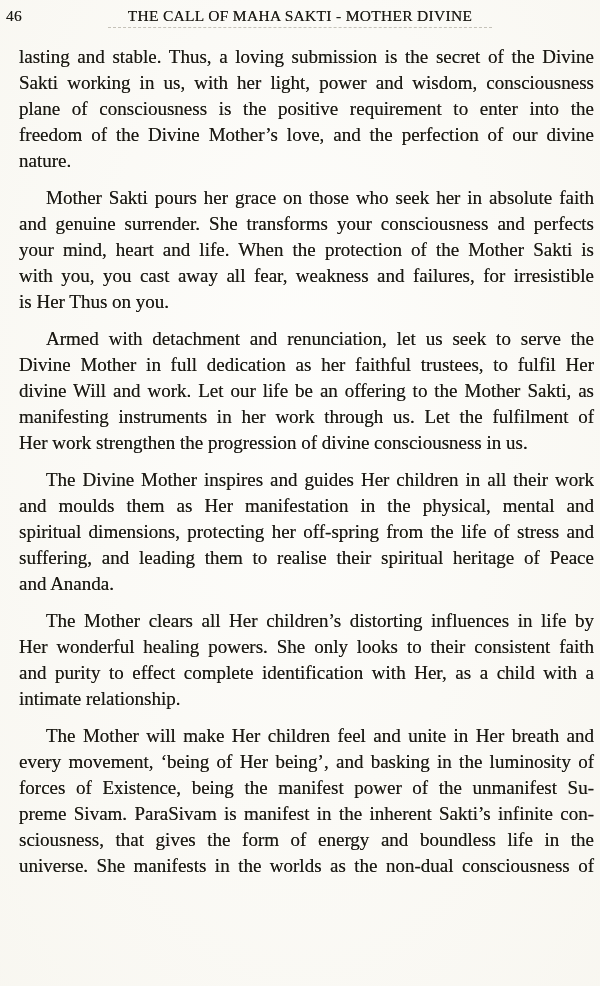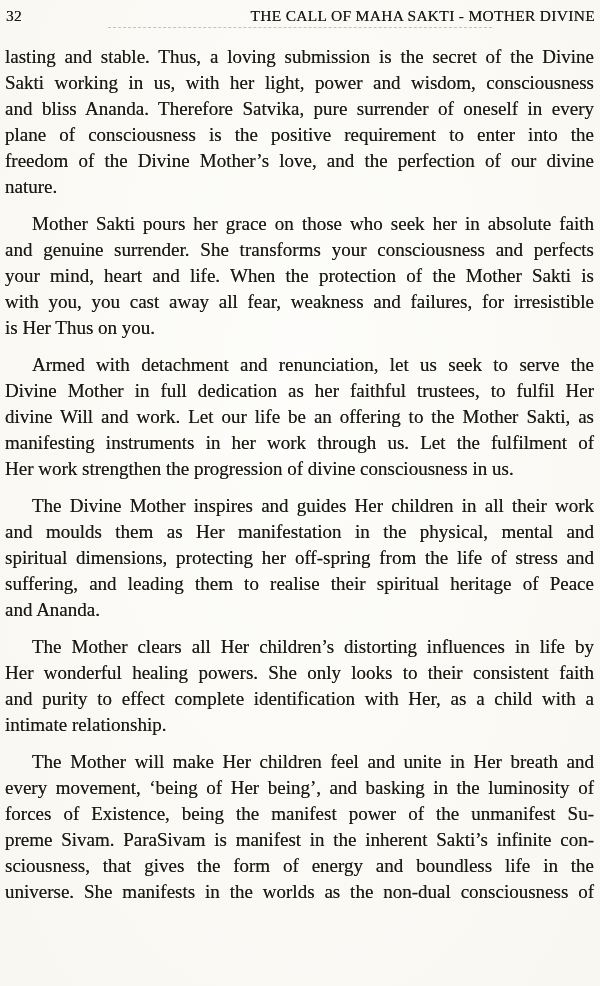--- a/index.html
+++ b/index.html
@@ -33,35 +33,35 @@
     line-height: 18px;
     text-shadow: 0 0 0.3px rgba(27,25,19,0.75);
   }
   .page-number {
     position: absolute;
     left: 1px;
     top: 0;
   }
   .page-title {
     display: block;
-    text-align: right;
+    text-align: center;
     white-space: nowrap;
   }
   .header-rule {
     position: absolute;
     top: 27px;
     left: 108px;
     width: 384px;
     height: 0;
     border-top: 1px dashed var(--rule);
   }
   .page-body {
     position: absolute;
     top: 44px;
-    left: 5px;
+    left: 19px;
     right: 6px;
   }
   .paragraph {
     margin-bottom: 11px;
   }
   .paragraph:last-child { margin-bottom: 8px; }
   .line {
     height: 26px;
     line-height: 26px;
     font-size: 19px;
@@ -77,29 +77,28 @@
   .line.last {
     text-align: left;
     text-align-last: auto;
   }
 </style>
 </head>
 <body>
 
 <div class="page">
   <header class="page-header">
-    <span class="page-number">32</span>
+    <span class="page-number">46</span>
     <span class="page-title">THE CALL OF MAHA SAKTI - MOTHER DIVINE</span>
   </header>
   <div class="header-rule"></div>
   <main class="page-body">
       <div class="paragraph">
         <div class="line">lasting and stable. Thus, a loving submission is the secret of the Divine</div>
         <div class="line">Sakti working in us, with her light, power and wisdom, consciousness</div>
-        <div class="line">and bliss Ananda. Therefore Satvika, pure surrender of oneself in every</div>
         <div class="line">plane of consciousness is the positive requirement to enter into the</div>
         <div class="line">freedom of the Divine Mother’s love, and the perfection of our divine</div>
         <div class="line last">nature.</div>
       </div>
       <div class="paragraph">
         <div class="line indent">Mother Sakti pours her grace on those who seek her in absolute faith</div>
         <div class="line">and genuine surrender. She transforms your consciousness and perfects</div>
         <div class="line">your mind, heart and life. When the protection of the Mother Sakti is</div>
         <div class="line">with you, you cast away all fear, weakness and failures, for irresistible</div>
         <div class="line last">is Her Thus on you.</div>

